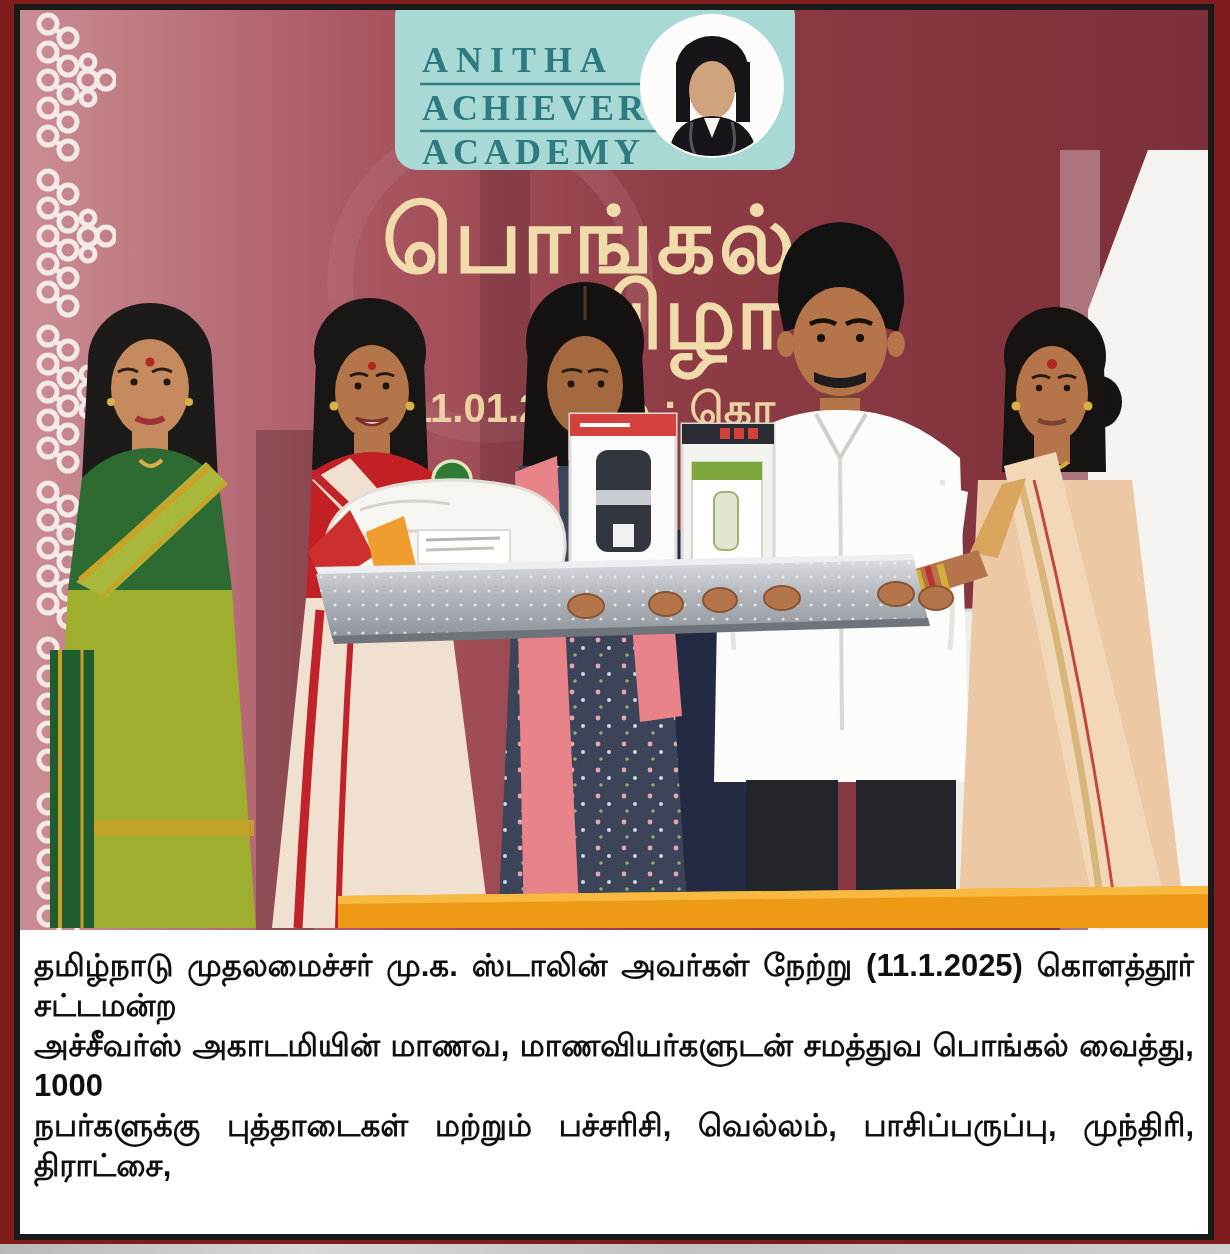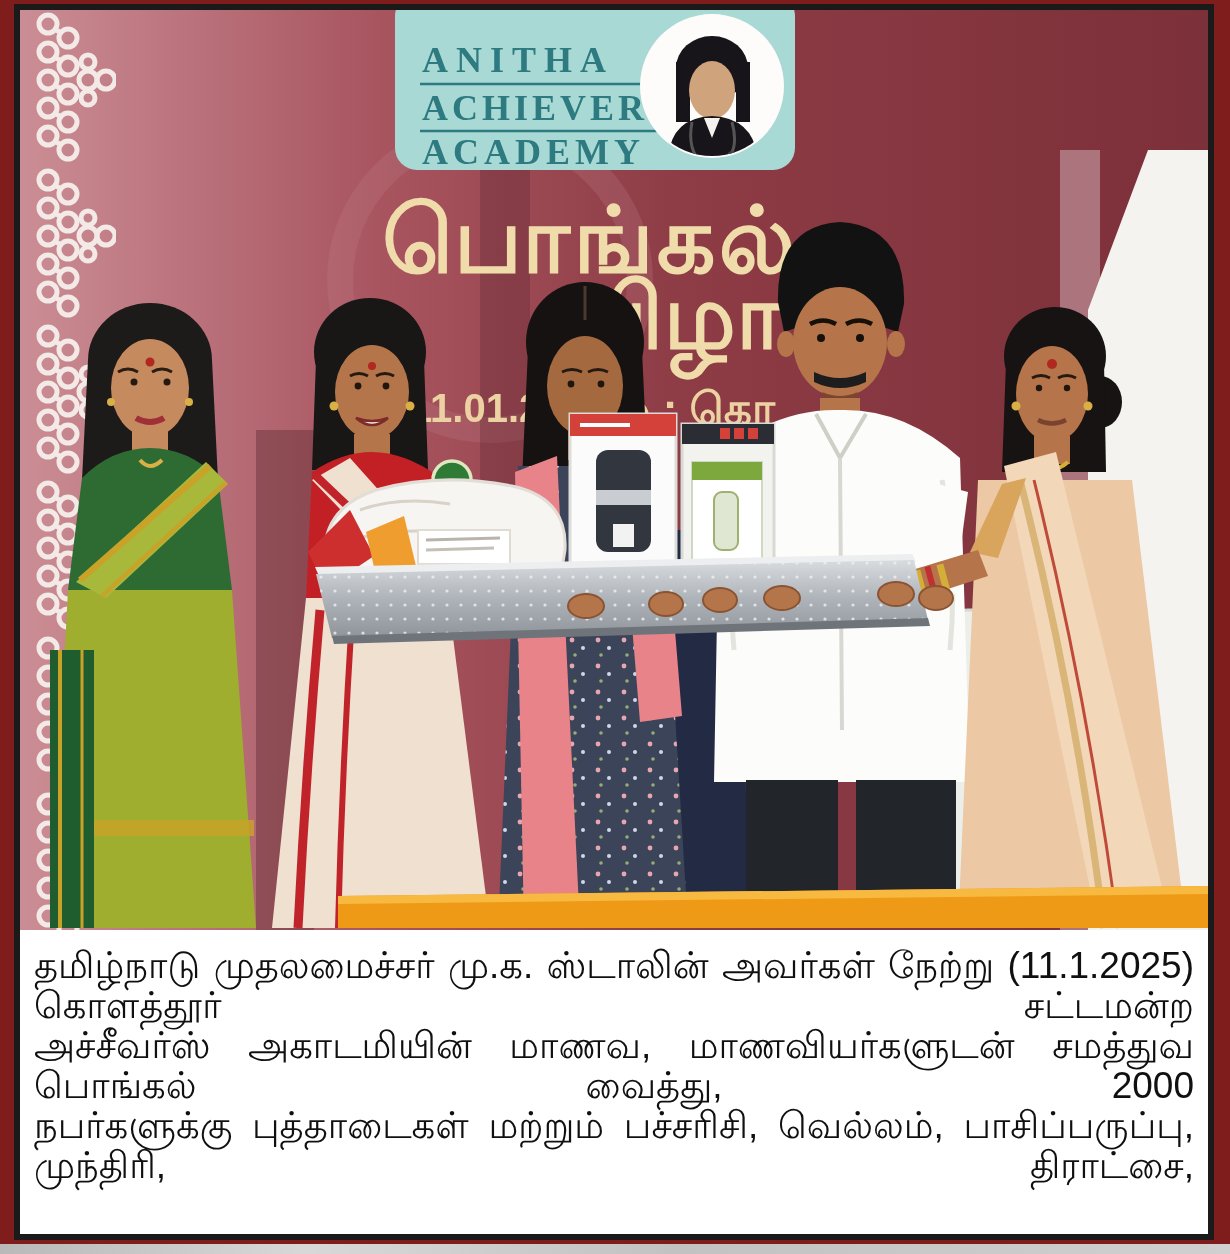--- a/index.html
+++ b/index.html
@@ -4,21 +4,21 @@
 <style>
   html,body{margin:0;padding:0;background:#ffffff;}
   .page{position:relative;width:1230px;height:1254px;background:#7f1d1d;overflow:hidden;
         font-family:"Liberation Sans","DejaVu Sans",sans-serif;}
   .frame{position:absolute;left:14px;top:4px;width:1200px;height:1236px;
          border:6px solid #1a1a1a;background:#ffffff;box-sizing:border-box;}
   .photo{position:relative;width:1188px;height:920px;display:block;}
   .photo svg{display:block;}
   .caption{position:relative;width:1188px;box-sizing:border-box;
            padding:16px 14px 6px 14px;color:#101010;}
-  .cap-line{font-size:37px;line-height:40px;font-weight:400;
+  .cap-line{font-size:31px;line-height:40px;font-weight:700;
             text-align:justify;text-align-last:justify;letter-spacing:0px;
             font-family:"Liberation Sans","DejaVu Sans",sans-serif;}
   .below-strip{position:absolute;left:0;top:1244px;width:1230px;height:10px;
                background:linear-gradient(90deg,#b9b9b9 0%,#d8d8d8 25%,#c2c2c2 55%,#d0d0d0 100%);}
   .logo-text{font-family:"Liberation Serif","DejaVu Serif",serif;font-weight:bold;}
   .tam{font-weight:bold;}
 </style>
 </head>
 <body>
 
@@ -296,20 +296,20 @@
 
         <g>
           <polygon points="318,886 1188,876 1188,918 318,918" fill="#ef9a17"></polygon>
           <polygon points="318,886 1188,876 1188,884 318,894" fill="#f7b93f"></polygon>
         </g>
       </svg>
     </div>
 
     <div class="caption">
       <div class="cap-line">தமிழ்நாடு முதலமைச்சர் மு.க. ஸ்டாலின் அவர்கள் நேற்று (11.1.2025) கொளத்தூர் சட்டமன்ற</div>
-      <div class="cap-line">அச்சீவர்ஸ் அகாடமியின் மாணவ, மாணவியர்களுடன் சமத்துவ பொங்கல் வைத்து, 2000</div>
+      <div class="cap-line">அச்சீவர்ஸ் அகாடமியின் மாணவ, மாணவியர்களுடன் சமத்துவ பொங்கல் வைத்து, 1000</div>
       <div class="cap-line">நபர்களுக்கு புத்தாடைகள் மற்றும் பச்சரிசி, வெல்லம், பாசிப்பருப்பு, முந்திரி, திராட்சை,</div>
 
     </div>
   </div>
 
   <div class="below-strip"></div>
 </div>
 
 </body></html>

